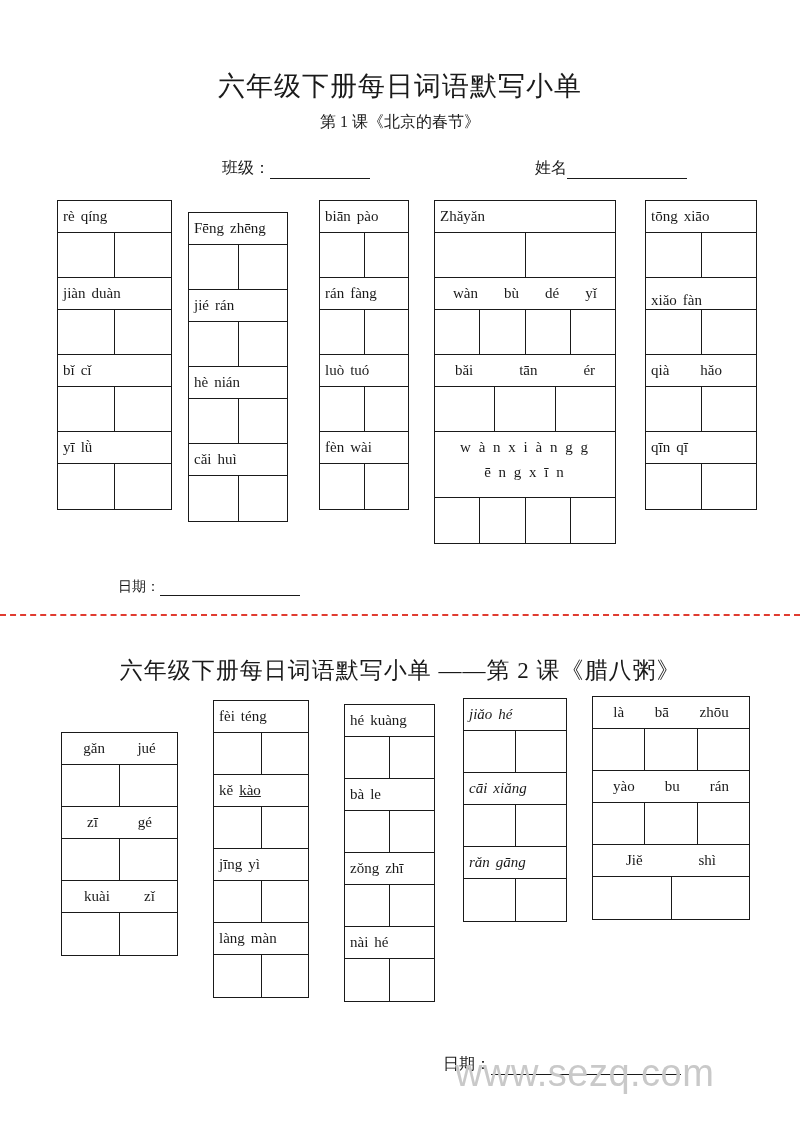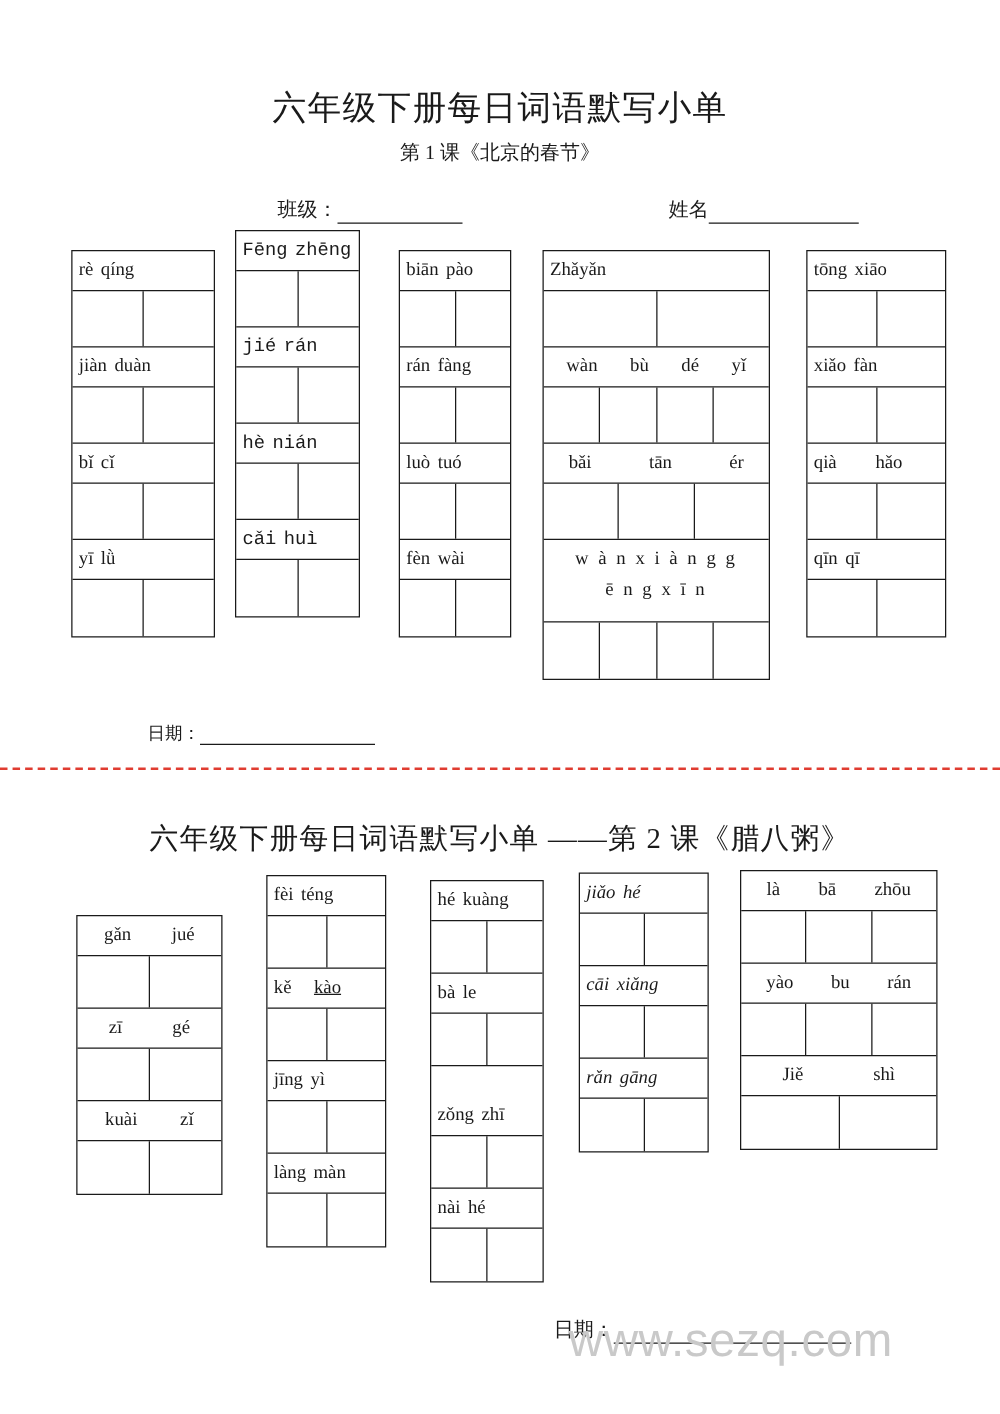--- a/index.html
+++ b/index.html
@@ -182,21 +182,21 @@
         <div class="py-row left" style="height: 32px;">
           <span class="tok">yī</span>
           <span class="tok" style="margin-left: 6px;">lǜ</span>
         </div>
         <div class="cell-row" style="height: 45px;">
           <div class="cell"></div>
           <div class="cell"></div>
         </div>
       </div>
     </div>
-  <div class="wcol" id="s1c1" style="left:188px; top:184px; width:100px;font-family:Liberation Mono, monospace;">
+  <div class="wcol" id="s1c1" style="left:188px; top:212px; width:100px;">
       <div class="entry">
         <div class="py-row left" style="height: 32px;">
           <span class="tok">Fēng</span>
           <span class="tok" style="margin-left: 6px;">zhēng</span>
         </div>
         <div class="cell-row" style="height: 45px;">
           <div class="cell"></div>
           <div class="cell"></div>
         </div>
       </div>
@@ -328,21 +328,21 @@
         <div class="py-row left" style="height: 32px;">
           <span class="tok">tōng</span>
           <span class="tok" style="margin-left: 6px;">xiāo</span>
         </div>
         <div class="cell-row" style="height: 45px;">
           <div class="cell"></div>
           <div class="cell"></div>
         </div>
       </div>
       <div class="entry">
-        <div class="py-row left" style="height: 32px;">
+        <div class="py-row left" style="height: 32px; align-items: flex-end;">
           <span class="tok">xiǎo</span>
           <span class="tok" style="margin-left: 6px;">fàn</span>
         </div>
         <div class="cell-row" style="height: 45px;">
           <div class="cell"></div>
           <div class="cell"></div>
         </div>
       </div>
       <div class="entry">
         <div class="py-row left" style="height: 32px; gap: 25px;">
@@ -413,21 +413,21 @@
           <span class="tok" style="margin-left: 6px;">téng</span>
         </div>
         <div class="cell-row" style="height: 42px;">
           <div class="cell"></div>
           <div class="cell"></div>
         </div>
       </div>
       <div class="entry">
         <div class="py-row left" style="height: 32px; text-align: center;">
           <span class="tok">kě</span>
-          <span class="tok" style="margin-left: 18px; text-decoration: underline;">kào</span>
+          <span class="tok" style="margin-left: 6px; text-decoration: underline;">kào</span>
         </div>
         <div class="cell-row" style="height: 42px;">
           <div class="cell"></div>
           <div class="cell"></div>
         </div>
       </div>
       <div class="entry">
         <div class="py-row left" style="height: 32px;">
           <span class="tok">jīng</span>
           <span class="tok" style="margin-left: 6px;">yì</span>
@@ -463,21 +463,21 @@
         <div class="py-row left" style="height: 32px;">
           <span class="tok">bà</span>
           <span class="tok" style="margin-left: 6px;">le</span>
         </div>
         <div class="cell-row" style="height: 42px;">
           <div class="cell"></div>
           <div class="cell"></div>
         </div>
       </div>
       <div class="entry">
-        <div class="py-row left" style="height: 32px; margin-top: 24px;">
+        <div class="py-row left" style="height: 32px;">
           <span class="tok">zǒng</span>
           <span class="tok" style="margin-left: 6px;">zhī</span>
         </div>
         <div class="cell-row" style="height: 42px;">
           <div class="cell"></div>
           <div class="cell"></div>
         </div>
       </div>
       <div class="entry">
         <div class="py-row left" style="height: 32px;">

